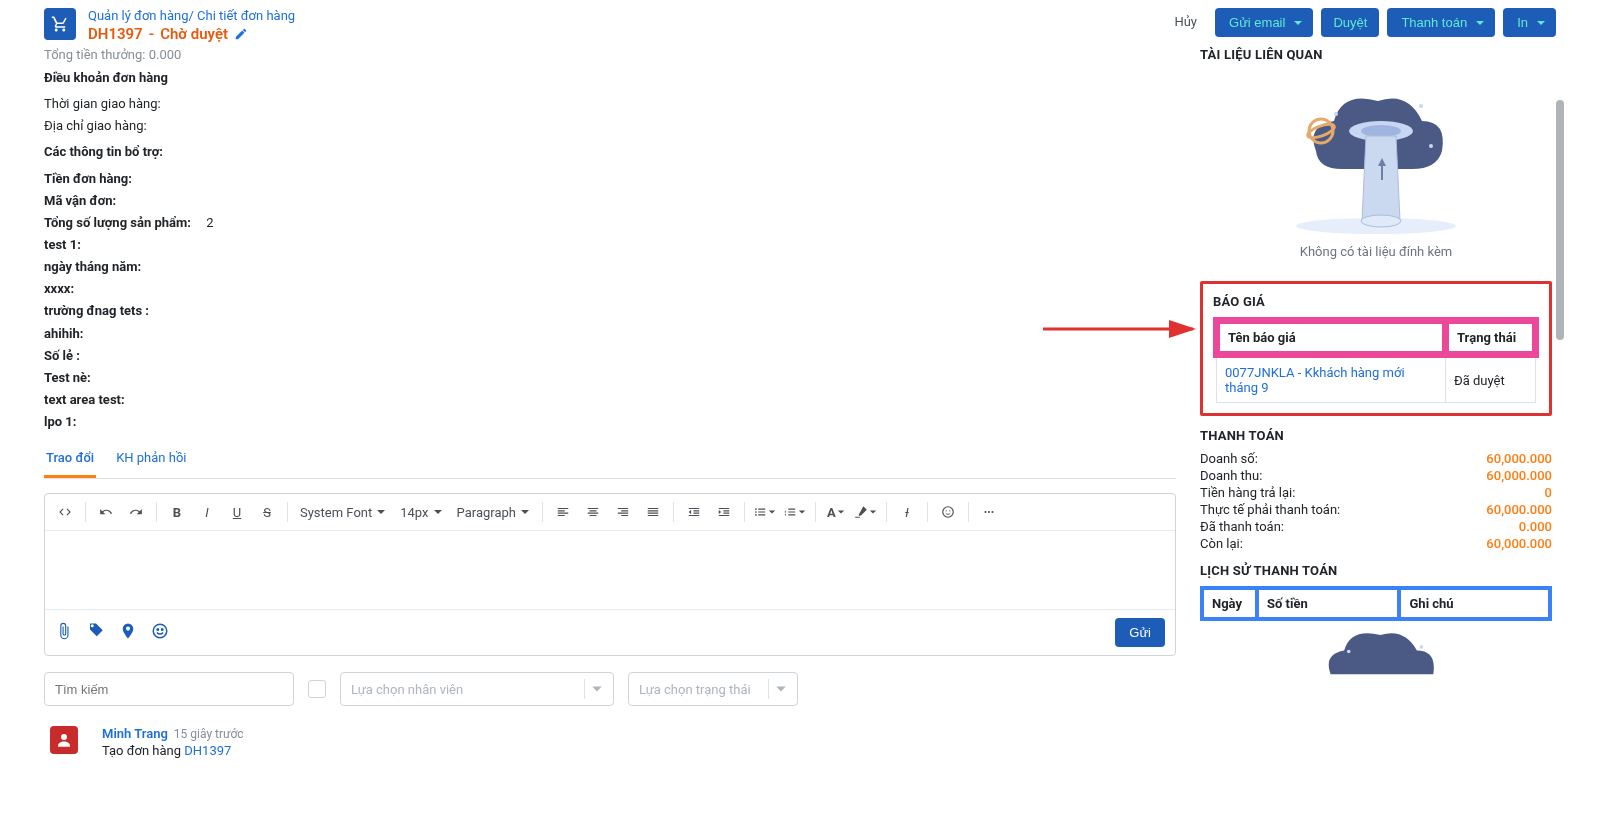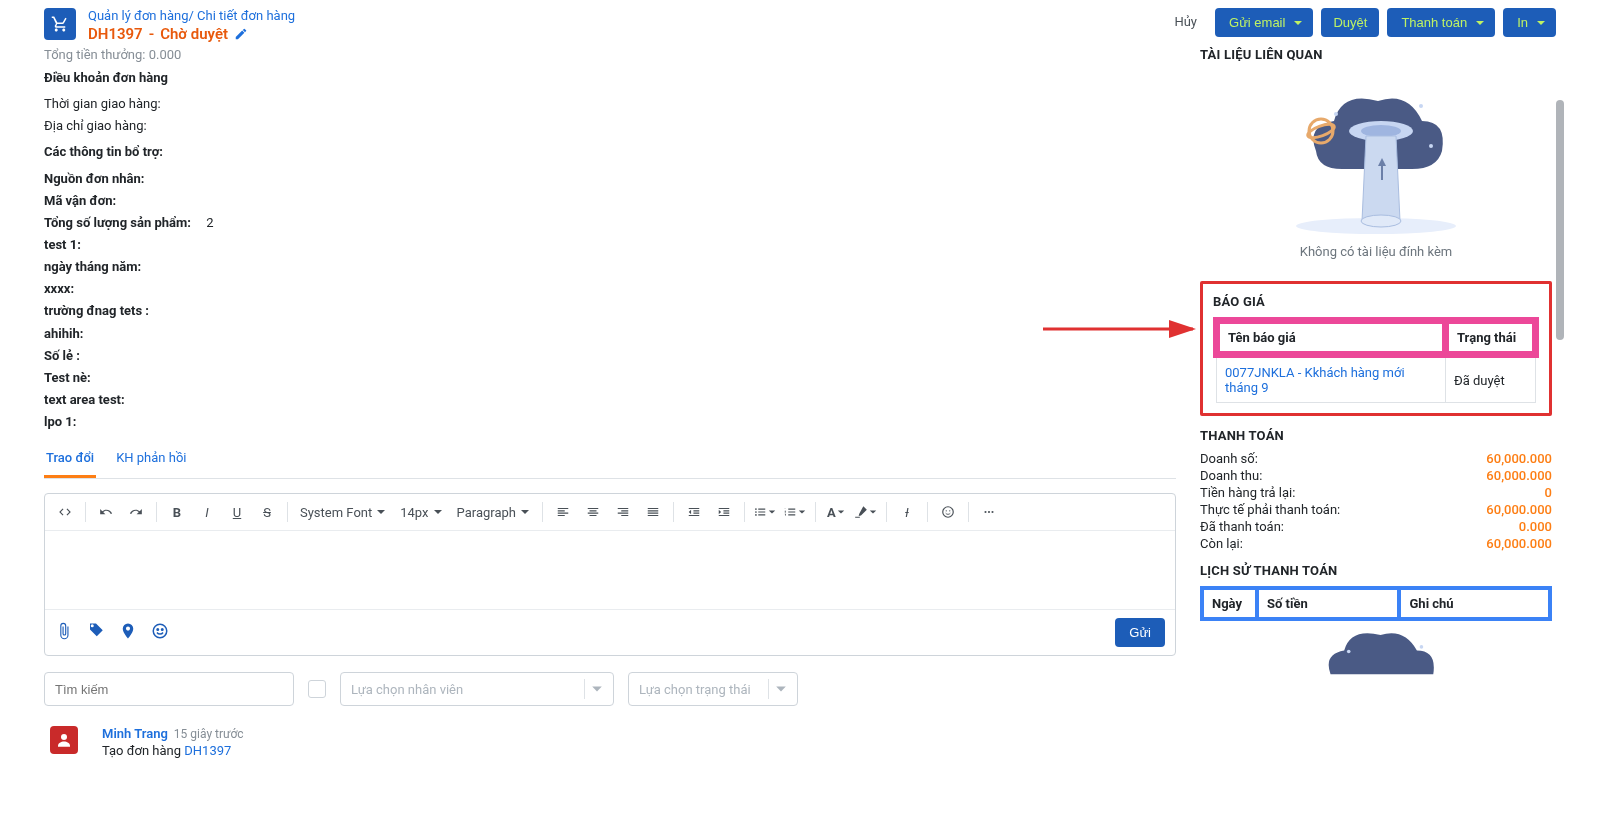--- a/index.html
+++ b/index.html
@@ -8,21 +8,21 @@
 .header { display:flex; align-items:flex-start; padding:8px 14px 4px; }
 .brand-ico { width:32px; height:32px; background:#1d5db8; border-radius:4px; display:flex; align-items:center; justify-content:center; color:#fff; margin-right:12px; flex-shrink:0; }
 .brand-ico svg { width:18px; height:18px; }
 .title-area { flex:1; }
 .breadcrumb { color:#1d6fdc; font-size:13px; }
 .breadcrumb a { color:#1d6fdc; text-decoration:none; }
 .order-title { color:#e8590c; font-weight:600; font-size:15px; margin-top:2px; display:flex; align-items:center; gap:6px; }
 .order-title svg { width:14px; height:14px; color:#1d6fdc; cursor:pointer; }
 .actions { display:flex; gap:8px; }
 .btn-link { color:#495057; cursor:pointer; padding:6px 10px; }
-.btn { background:#1d5db8; color:#bef264; border:none; border-radius:4px; padding:7px 12px; font-size:13px; cursor:pointer; display:flex; align-items:center; gap:6px; }
+.btn { background:#1d5db8; color:#5eead4; border:none; border-radius:4px; padding:7px 12px; font-size:13px; cursor:pointer; display:flex; align-items:center; gap:6px; }
 .btn.split { padding:7px 10px 7px 14px; }
 .btn .caret { width:10px; height:10px; display:flex; align-items:center; justify-content:center; margin-left:2px; }
 .content-row { display:flex; gap:0; }
 .main-col { flex:1; padding:0 14px 14px; min-width:0; }
 .side-col { width:380px; padding:0 18px 14px 10px; }
 .field-line { margin:2px 0; font-size:13px; line-height:1.55; display:flex; gap:6px; }
 .field-line .fl-label { font-weight:700; }
 .section-title { font-weight:700; margin-top:6px; }
 .tabs { display:flex; gap:18px; border-bottom:1px solid #dee2e6; margin-top:10px; }
 .tab { padding:8px 2px 10px; color:#1d6fdc; cursor:pointer; font-size:13px; }
@@ -132,21 +132,21 @@
       <div class="faded-line">Tổng tiền thưởng: 0.000</div>
       <div class="field-line section-title">Điều khoản đơn hàng</div>
       <div class="field-line" style="margin-top:6px;">
           <span>Thời gian giao hàng:</span>
         </div>
       <div class="field-line">
           <span>Địa chỉ giao hàng:</span>
         </div>
       <div class="field-line section-title">Các thông tin bổ trợ:</div>
       <div class="field-line" style="margin-top:6px;">
-          <span class="fl-label">Nguồn đơn nhân:</span>
+          <span class="fl-label">Tiền đơn hàng:</span>
         </div>
       <div class="field-line">
           <span class="fl-label">Mã vận đơn:</span>
         </div>
       <div class="field-line"><span class="fl-label">Tổng số lượng sản phẩm:</span>&nbsp;<span>2</span></div>
       <div class="field-line">
           <span class="fl-label">test 1:</span>
         </div>
       <div class="field-line">
           <span class="fl-label">ngày tháng năm:</span>

